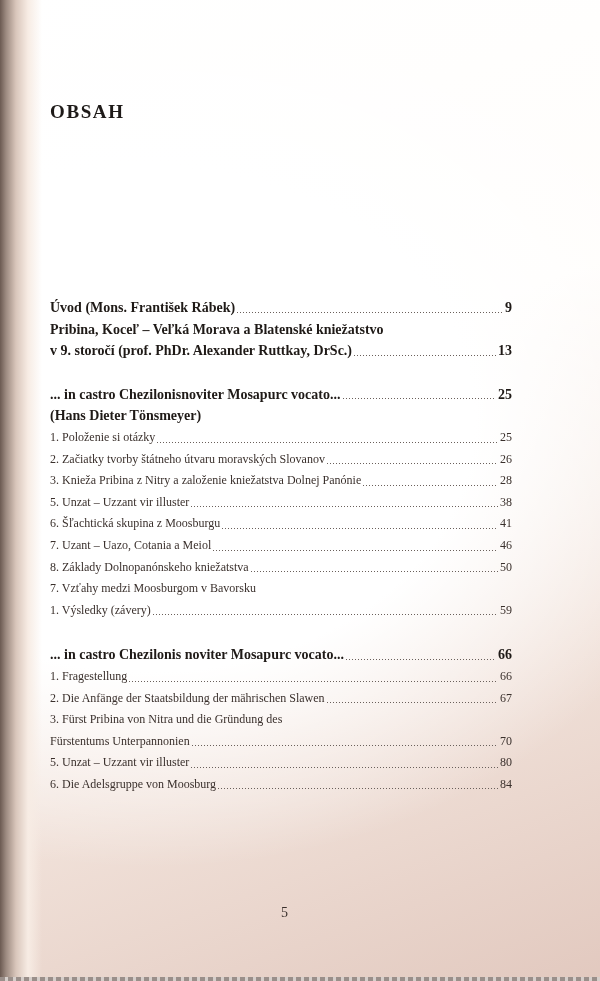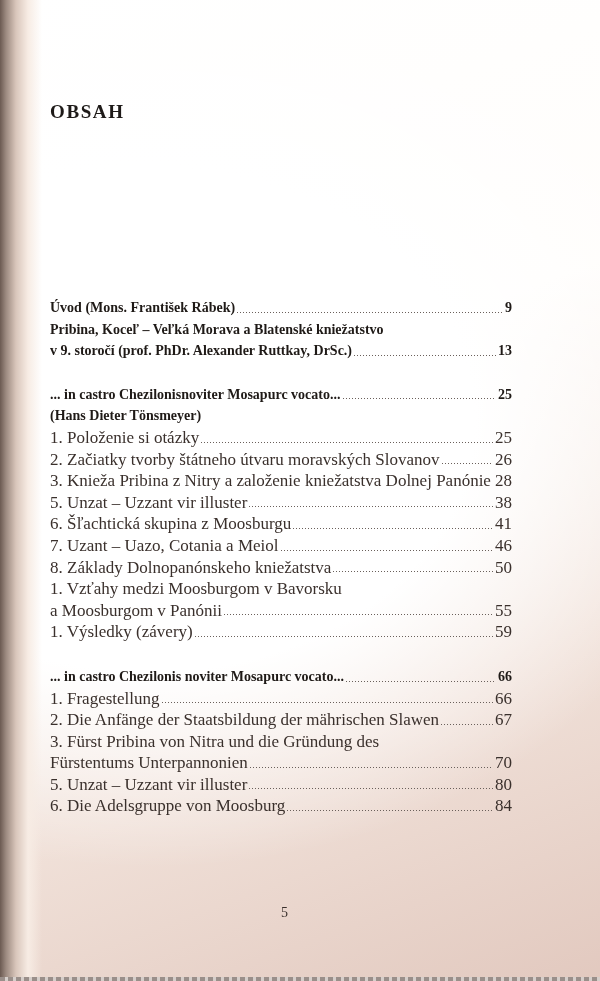--- a/index.html
+++ b/index.html
@@ -21,21 +21,21 @@
     background: repeating-linear-gradient(to right, #9a8f8a 0 5px, #d6cfcb 5px 8px);
   }
   .heading {
     position: absolute; left: 50px; top: 101px;
     font-family: "Liberation Serif", serif; font-weight: bold;
     font-size: 19px; letter-spacing: 1.6px; color: #1e1a18;
   }
   .toc { position: absolute; left: 50px; top: 297px; width: 462px; font-family: "Liberation Serif", serif; }
   .row {
     display: flex; align-items: baseline;
-    height: 21.6px; line-height: 21.6px; font-size: 17px; color: #3a302c;
+    height: 21.6px; line-height: 21.6px; font-size: 12px; color: #3a302c;
   }
   .row.bold { font-weight: bold; color: #1f1a17; font-size: 14px; }
   .row .t { white-space: nowrap; flex: 0 0 auto; }
   .row .dots {
     flex: 1 1 auto; margin: 0 2px; height: 1px; align-self: flex-end;
     margin-bottom: 6px;
     background: repeating-linear-gradient(to right, #6a605b 0 1px, transparent 1px 3px);
   }
   .row .p { flex: 0 0 auto; white-space: nowrap; }
   .gap-s { height: 22px; }
@@ -108,26 +108,21 @@
           <span class="t">7. Uzant – Uazo, Cotania a Meiol</span>
           <span class="dots"></span>
           <span class="p">46</span>
         </div>
       <div class="row">
           <span class="t">8. Základy Dolnopanónskeho kniežatstva</span>
           <span class="dots"></span>
           <span class="p">50</span>
         </div>
       <div class="row">
-          <span class="t">1. Vzťahy medzi Moosburgom v Bavorsku</span>
-        </div>
-      <div class="row">
-          <span class="t">a Moosburgom v Panónii</span>
-          <span class="dots"></span>
-          <span class="p">55</span>
+          <span class="t">7. Vzťahy medzi Moosburgom v Bavorsku</span>
         </div>
       <div class="row">
           <span class="t">1. Výsledky (závery)</span>
           <span class="dots"></span>
           <span class="p">59</span>
         </div>
     </div>
 
     <div class="gap-l"></div>
 

